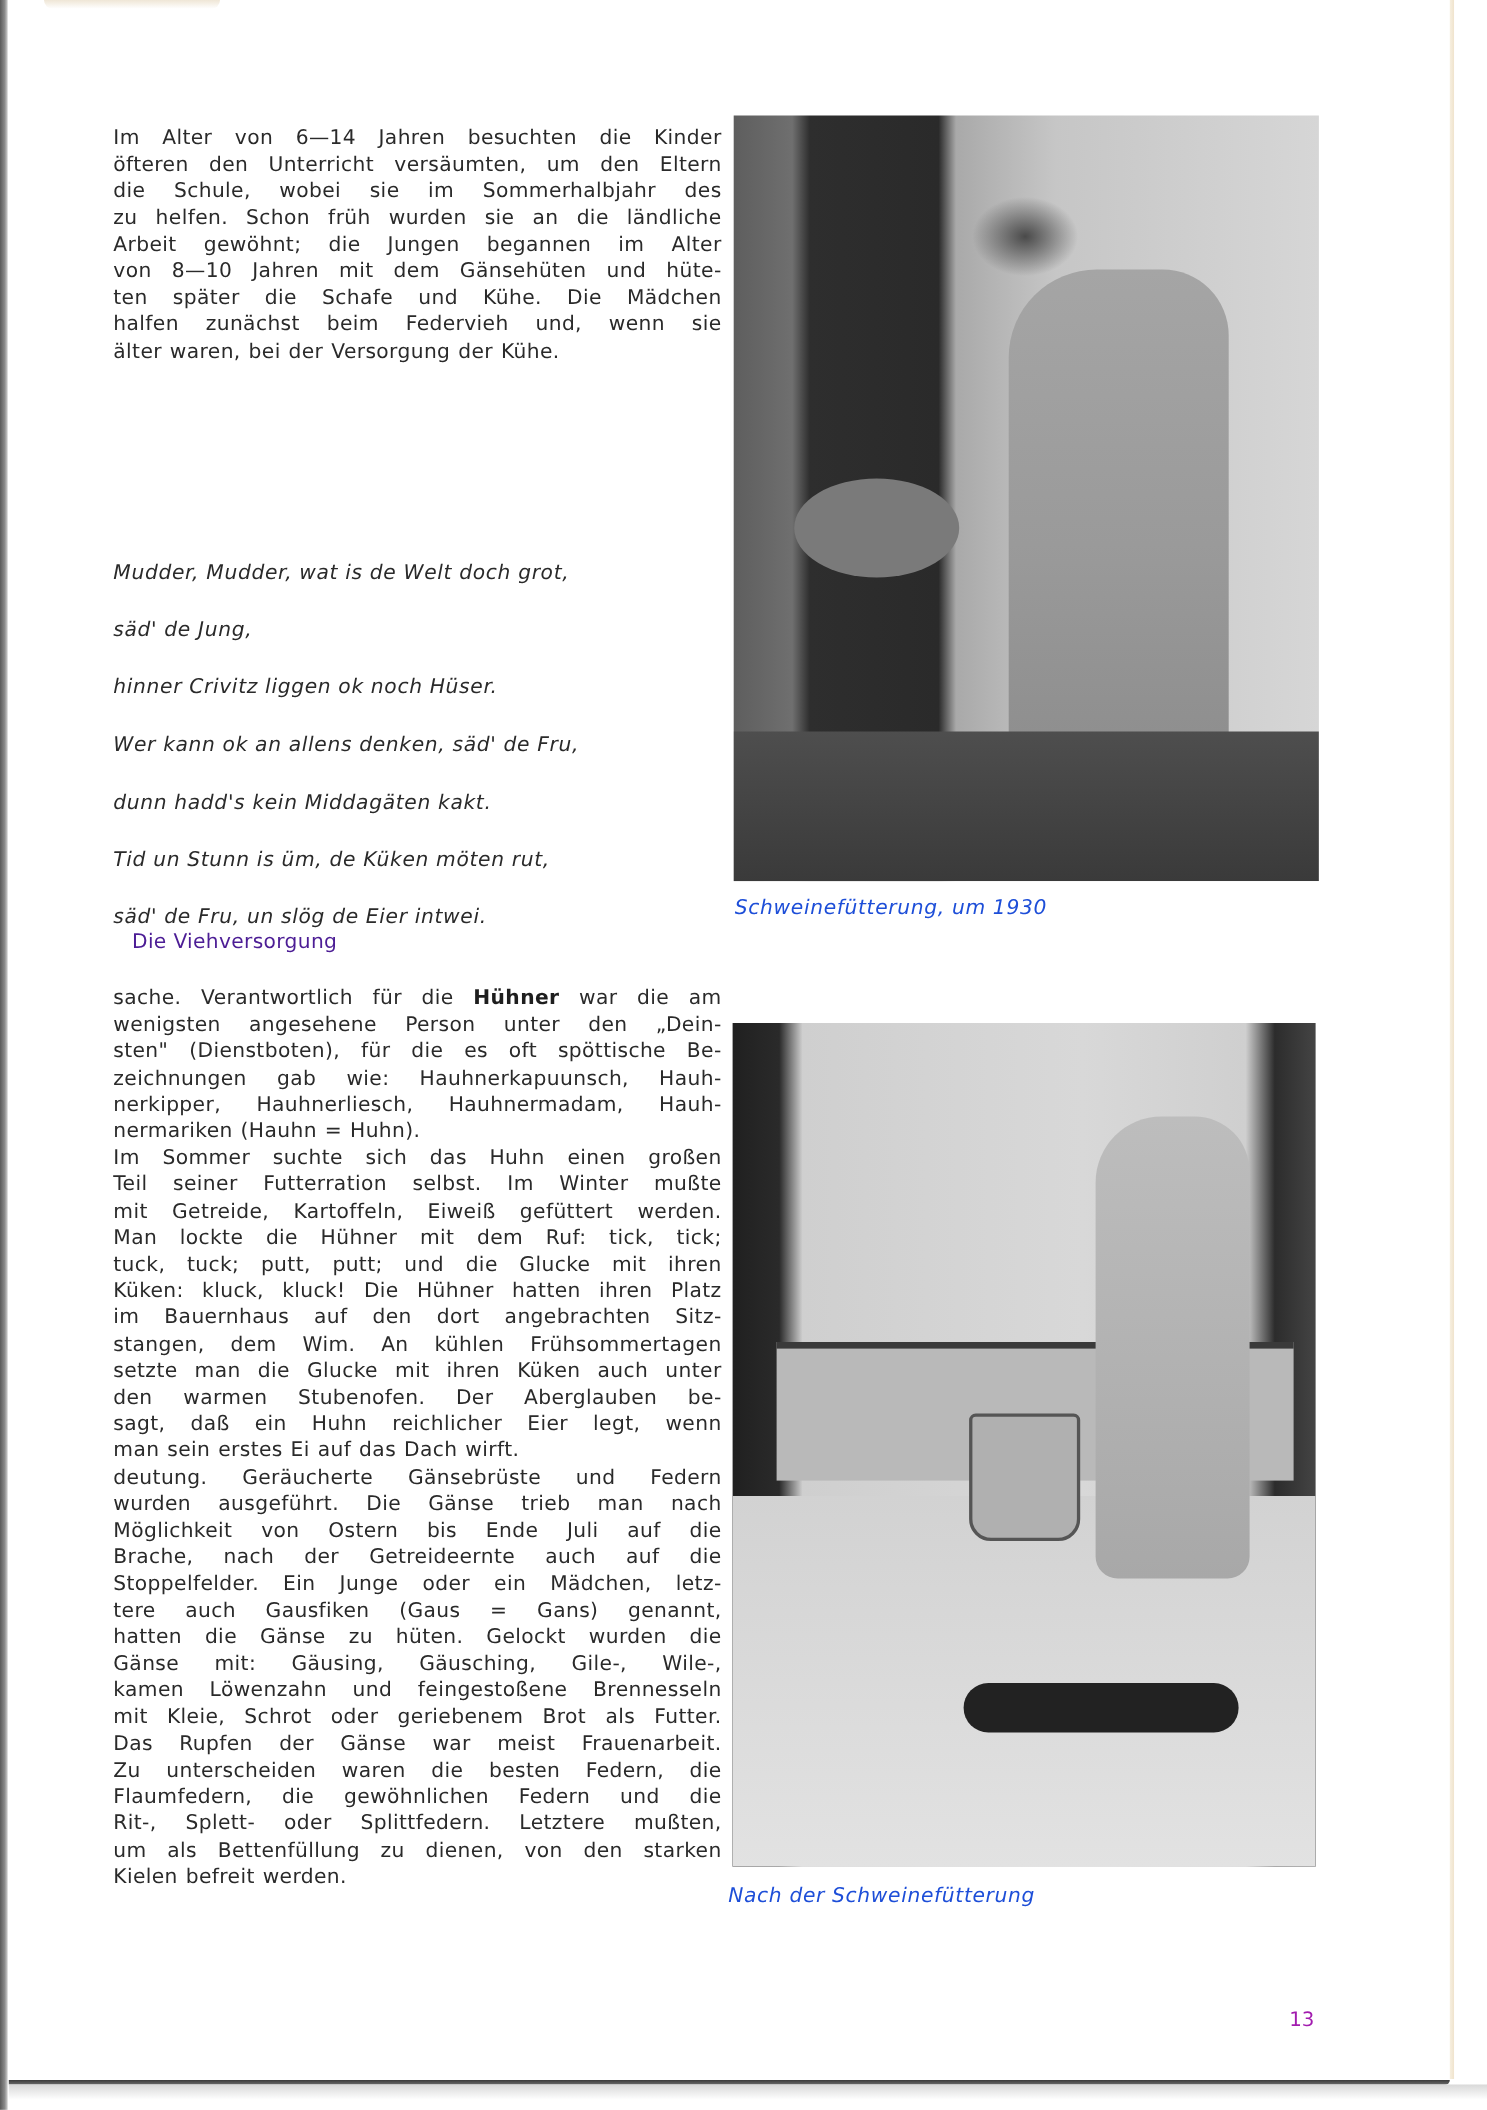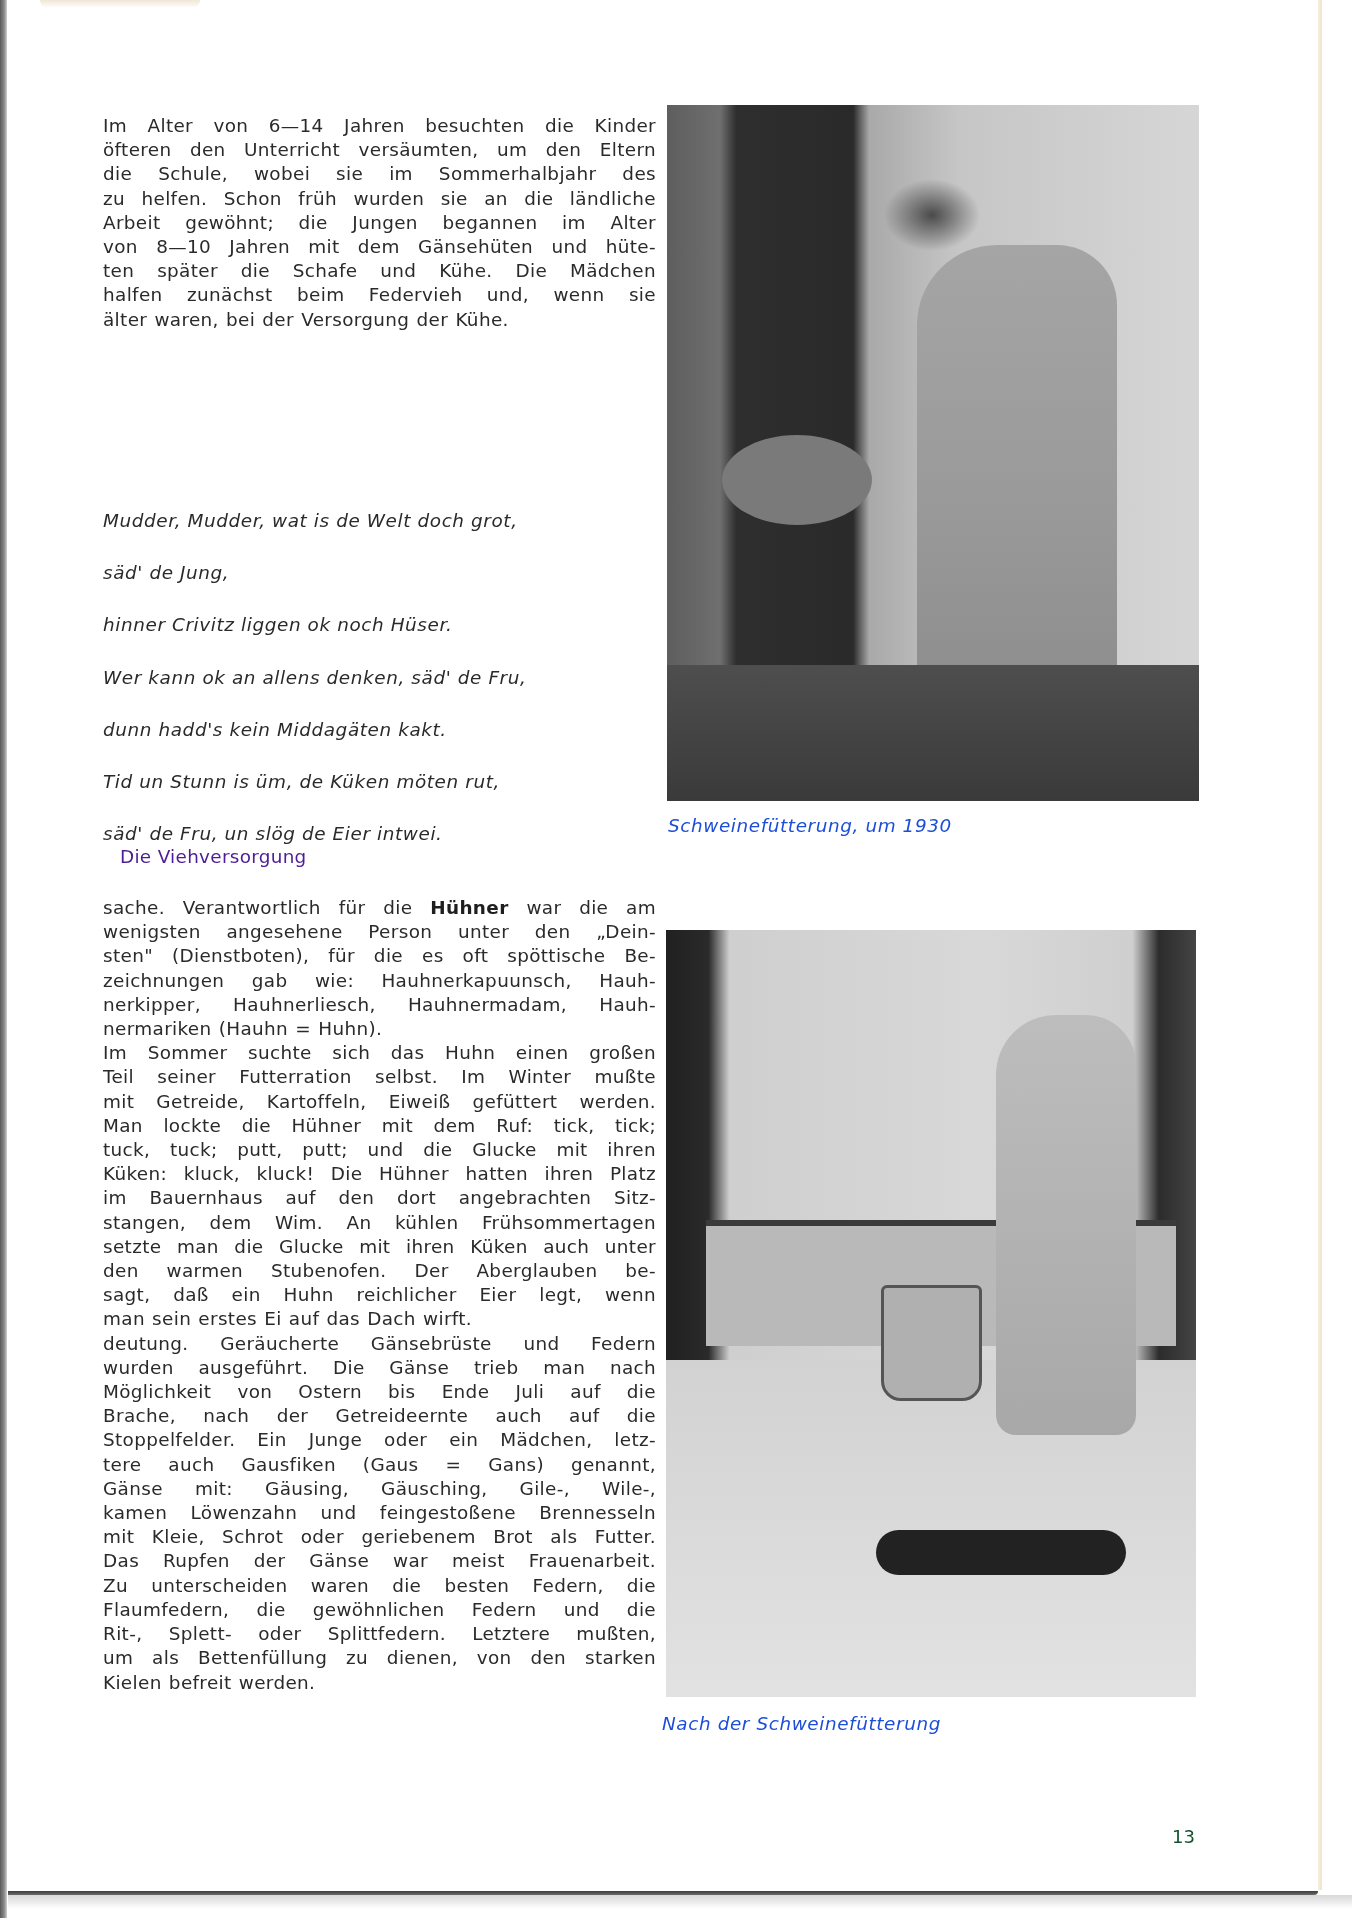--- a/index.html
+++ b/index.html
@@ -108,21 +108,21 @@
     position: absolute; left: 210px; top: 600px; width: 250px; height: 45px;
     background: #222; border-radius: 30px;
   }
 
   .caption {
     position: absolute; font-style: italic; font-size: 18.4px; letter-spacing: 0.6px; color: #1d4ed8;
   }
   .caption1 { left: 668px; top: 815px; }
   .caption2 { left: 662px; top: 1713px; }
   .page-number {
-    position: absolute; left: 1172px; top: 1826px; font-size: 18px; color: #14532d;
+    position: absolute; left: 1172px; top: 1826px; font-size: 18px; color: #a21caf;
   }
 </style>
 </head>
 <body>
 
 <div class="left-edge"></div>
 <div class="top-smudge"></div>
 <div class="right-edge"></div>
 <div class="right-outside"></div>
 <div class="bottom-shadow"></div>
@@ -176,20 +176,21 @@
     <span class="ln">setzte man die Glucke mit ihren Küken auch unter</span>
     <span class="ln">den warmen Stubenofen. Der Aberglauben be-</span>
     <span class="ln">sagt, daß ein Huhn reichlicher Eier legt, wenn</span>
     <span class="ln last">man sein erstes Ei auf das Dach wirft.</span>
     <span class="ln">deutung. Geräucherte Gänsebrüste und Federn</span>
     <span class="ln">wurden ausgeführt. Die Gänse trieb man nach</span>
     <span class="ln">Möglichkeit von Ostern bis Ende Juli auf die</span>
     <span class="ln">Brache, nach der Getreideernte auch auf die</span>
     <span class="ln">Stoppelfelder. Ein Junge oder ein Mädchen, letz-</span>
     <span class="ln">tere auch Gausfiken (Gaus = Gans) genannt,</span>
+    <span class="ln">hatten die Gänse zu hüten. Gelockt wurden die</span>
     <span class="ln">Gänse mit: Gäusing, Gäusching, Gile-, Wile-,</span>
     <span class="ln">kamen Löwenzahn und feingestoßene Brennesseln</span>
     <span class="ln">mit Kleie, Schrot oder geriebenem Brot als Futter.</span>
     <span class="ln">Das Rupfen der Gänse war meist Frauenarbeit.</span>
     <span class="ln">Zu unterscheiden waren die besten Federn, die</span>
     <span class="ln">Flaumfedern, die gewöhnlichen Federn und die</span>
     <span class="ln">Rit-, Splett- oder Splittfedern. Letztere mußten,</span>
     <span class="ln">um als Bettenfüllung zu dienen, von den starken</span>
     <span class="ln last">Kielen befreit werden.</span>
   </div>

